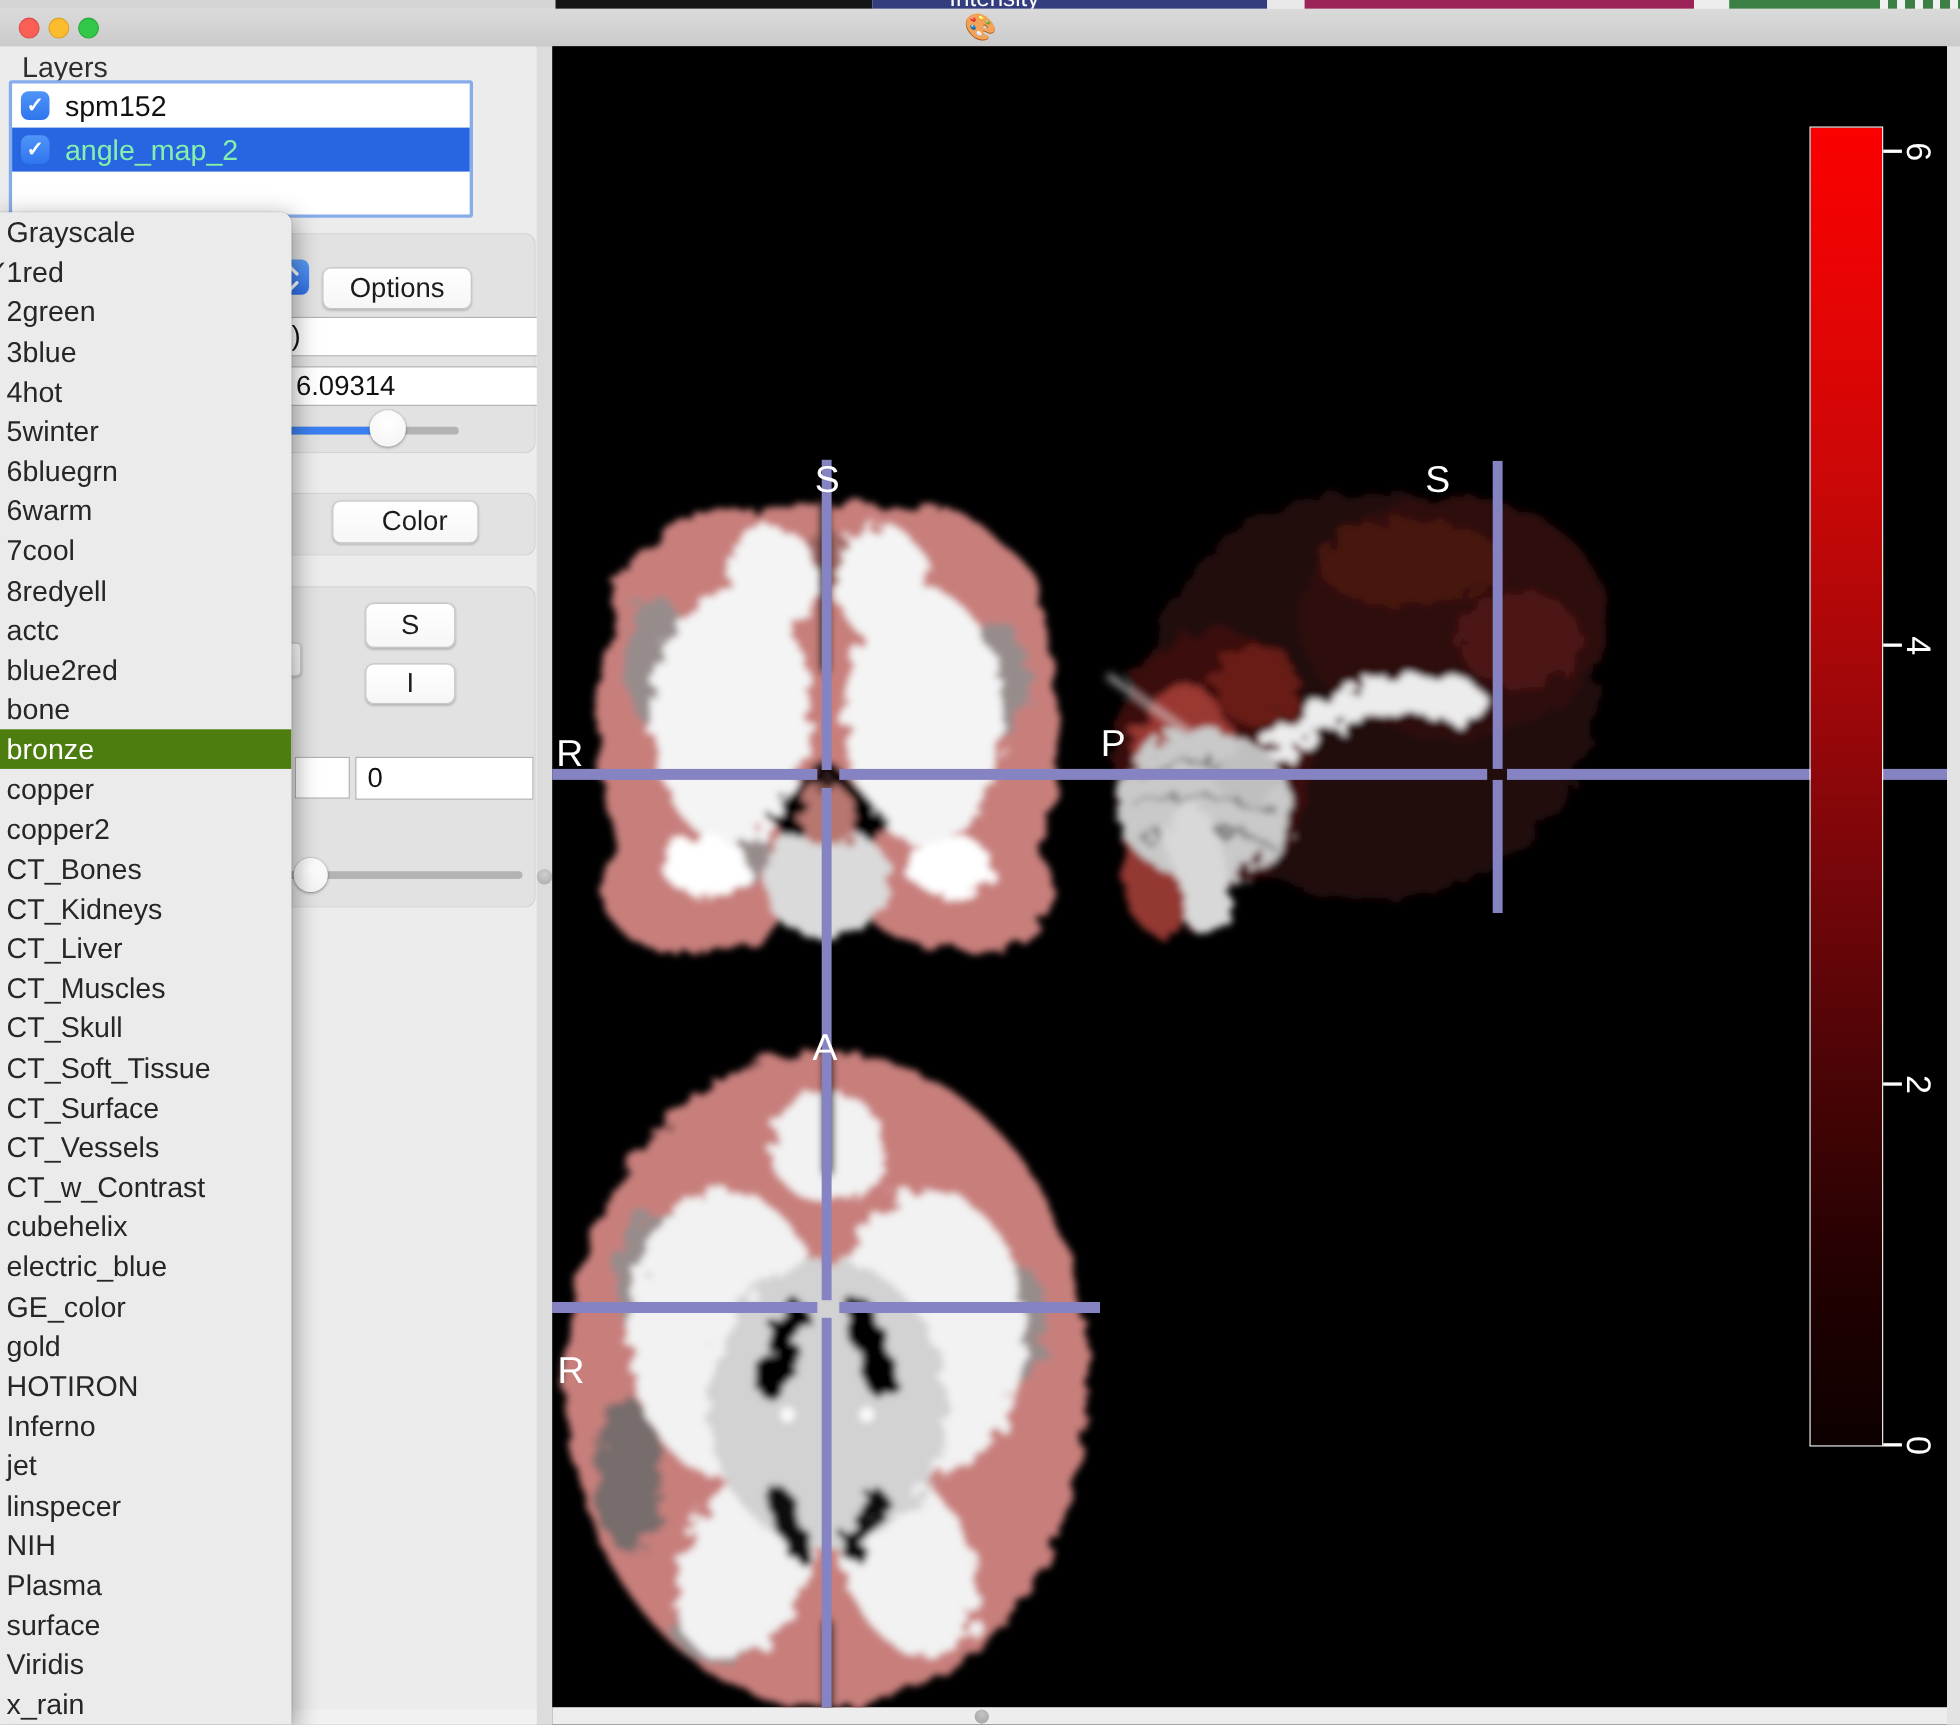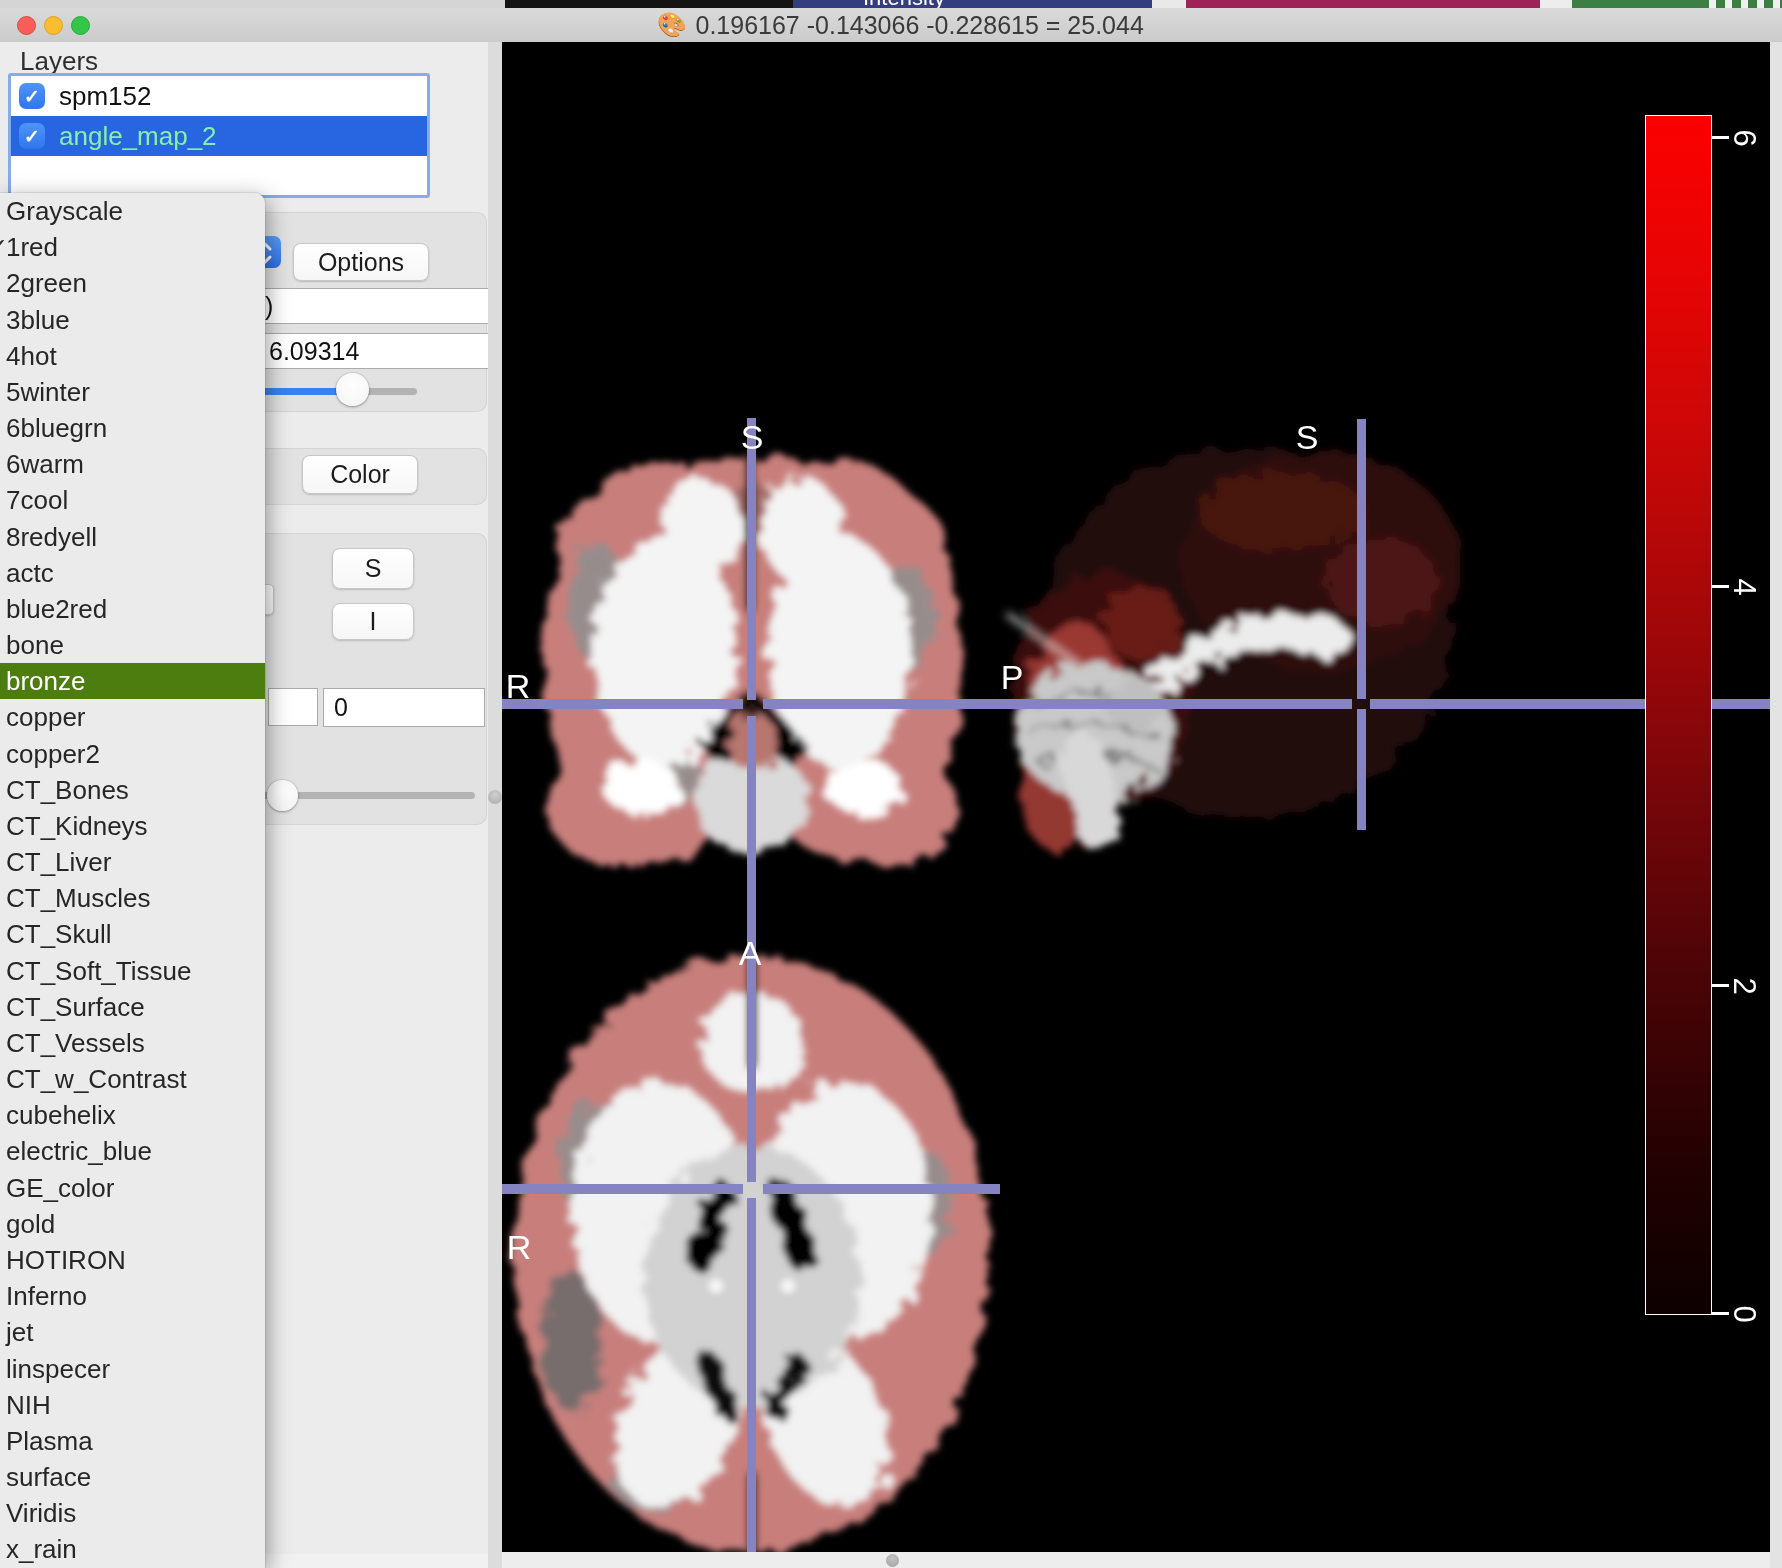--- a/index.html
+++ b/index.html
@@ -92,21 +92,20 @@
     <div class="strip-seg" style="left:1572px;width:128px;background:#3c7f44;"></div>
     <div class="strip-seg" id="strip-dashes" style="left:1700px;width:82px;"></div>
   </div>
 
   <div id="titlebar">
     <div class="tl" id="tl-close"></div>
     <div class="tl" id="tl-min"></div>
     <div class="tl" id="tl-zoom"></div>
     <div id="title-text">
       <span class="emo">🎨</span>
-      <span>0.196167 -0.143066 -0.228615 = 25.044</span>
     </div>
   </div>
 
   <div id="left-panel">
     <div id="layers-label">Layers</div>
 
     <div id="layers-list">
       <div class="layer-row">
         <span class="cbox">
             <span>✓</span>
@@ -137,21 +136,21 @@
       <div class="field" style="left:232px;top:121px;width:230px;height:34px;padding-left:28px;">
         <span>6.09314</span>
       </div>
       <div class="track" style="left:242px;top:176px;width:167px;">
         <div class="fill" style="width:95px;"></div>
       </div>
       <div class="thumb" style="left:328px;top:161px;width:33px;height:33px;"></div>
     </div>
 
     <div class="card" style="top:406px;height:57px;">
-      <div class="btn" style="left:294px;top:7px;width:114px;height:37px;">
+      <div class="btn" style="left:294px;top:7px;width:114px;height:37px;padding-left:17px;">
         <span>Color</span>
       </div>
     </div>
 
     <div class="card" style="top:491px;height:292px;">
       <div class="btn" style="left:324px;top:15px;width:80px;height:39px;">
         <span>S</span>
       </div>
       <div class="btn" style="left:324px;top:70px;width:80px;height:35px;">
         <span>I</span>

